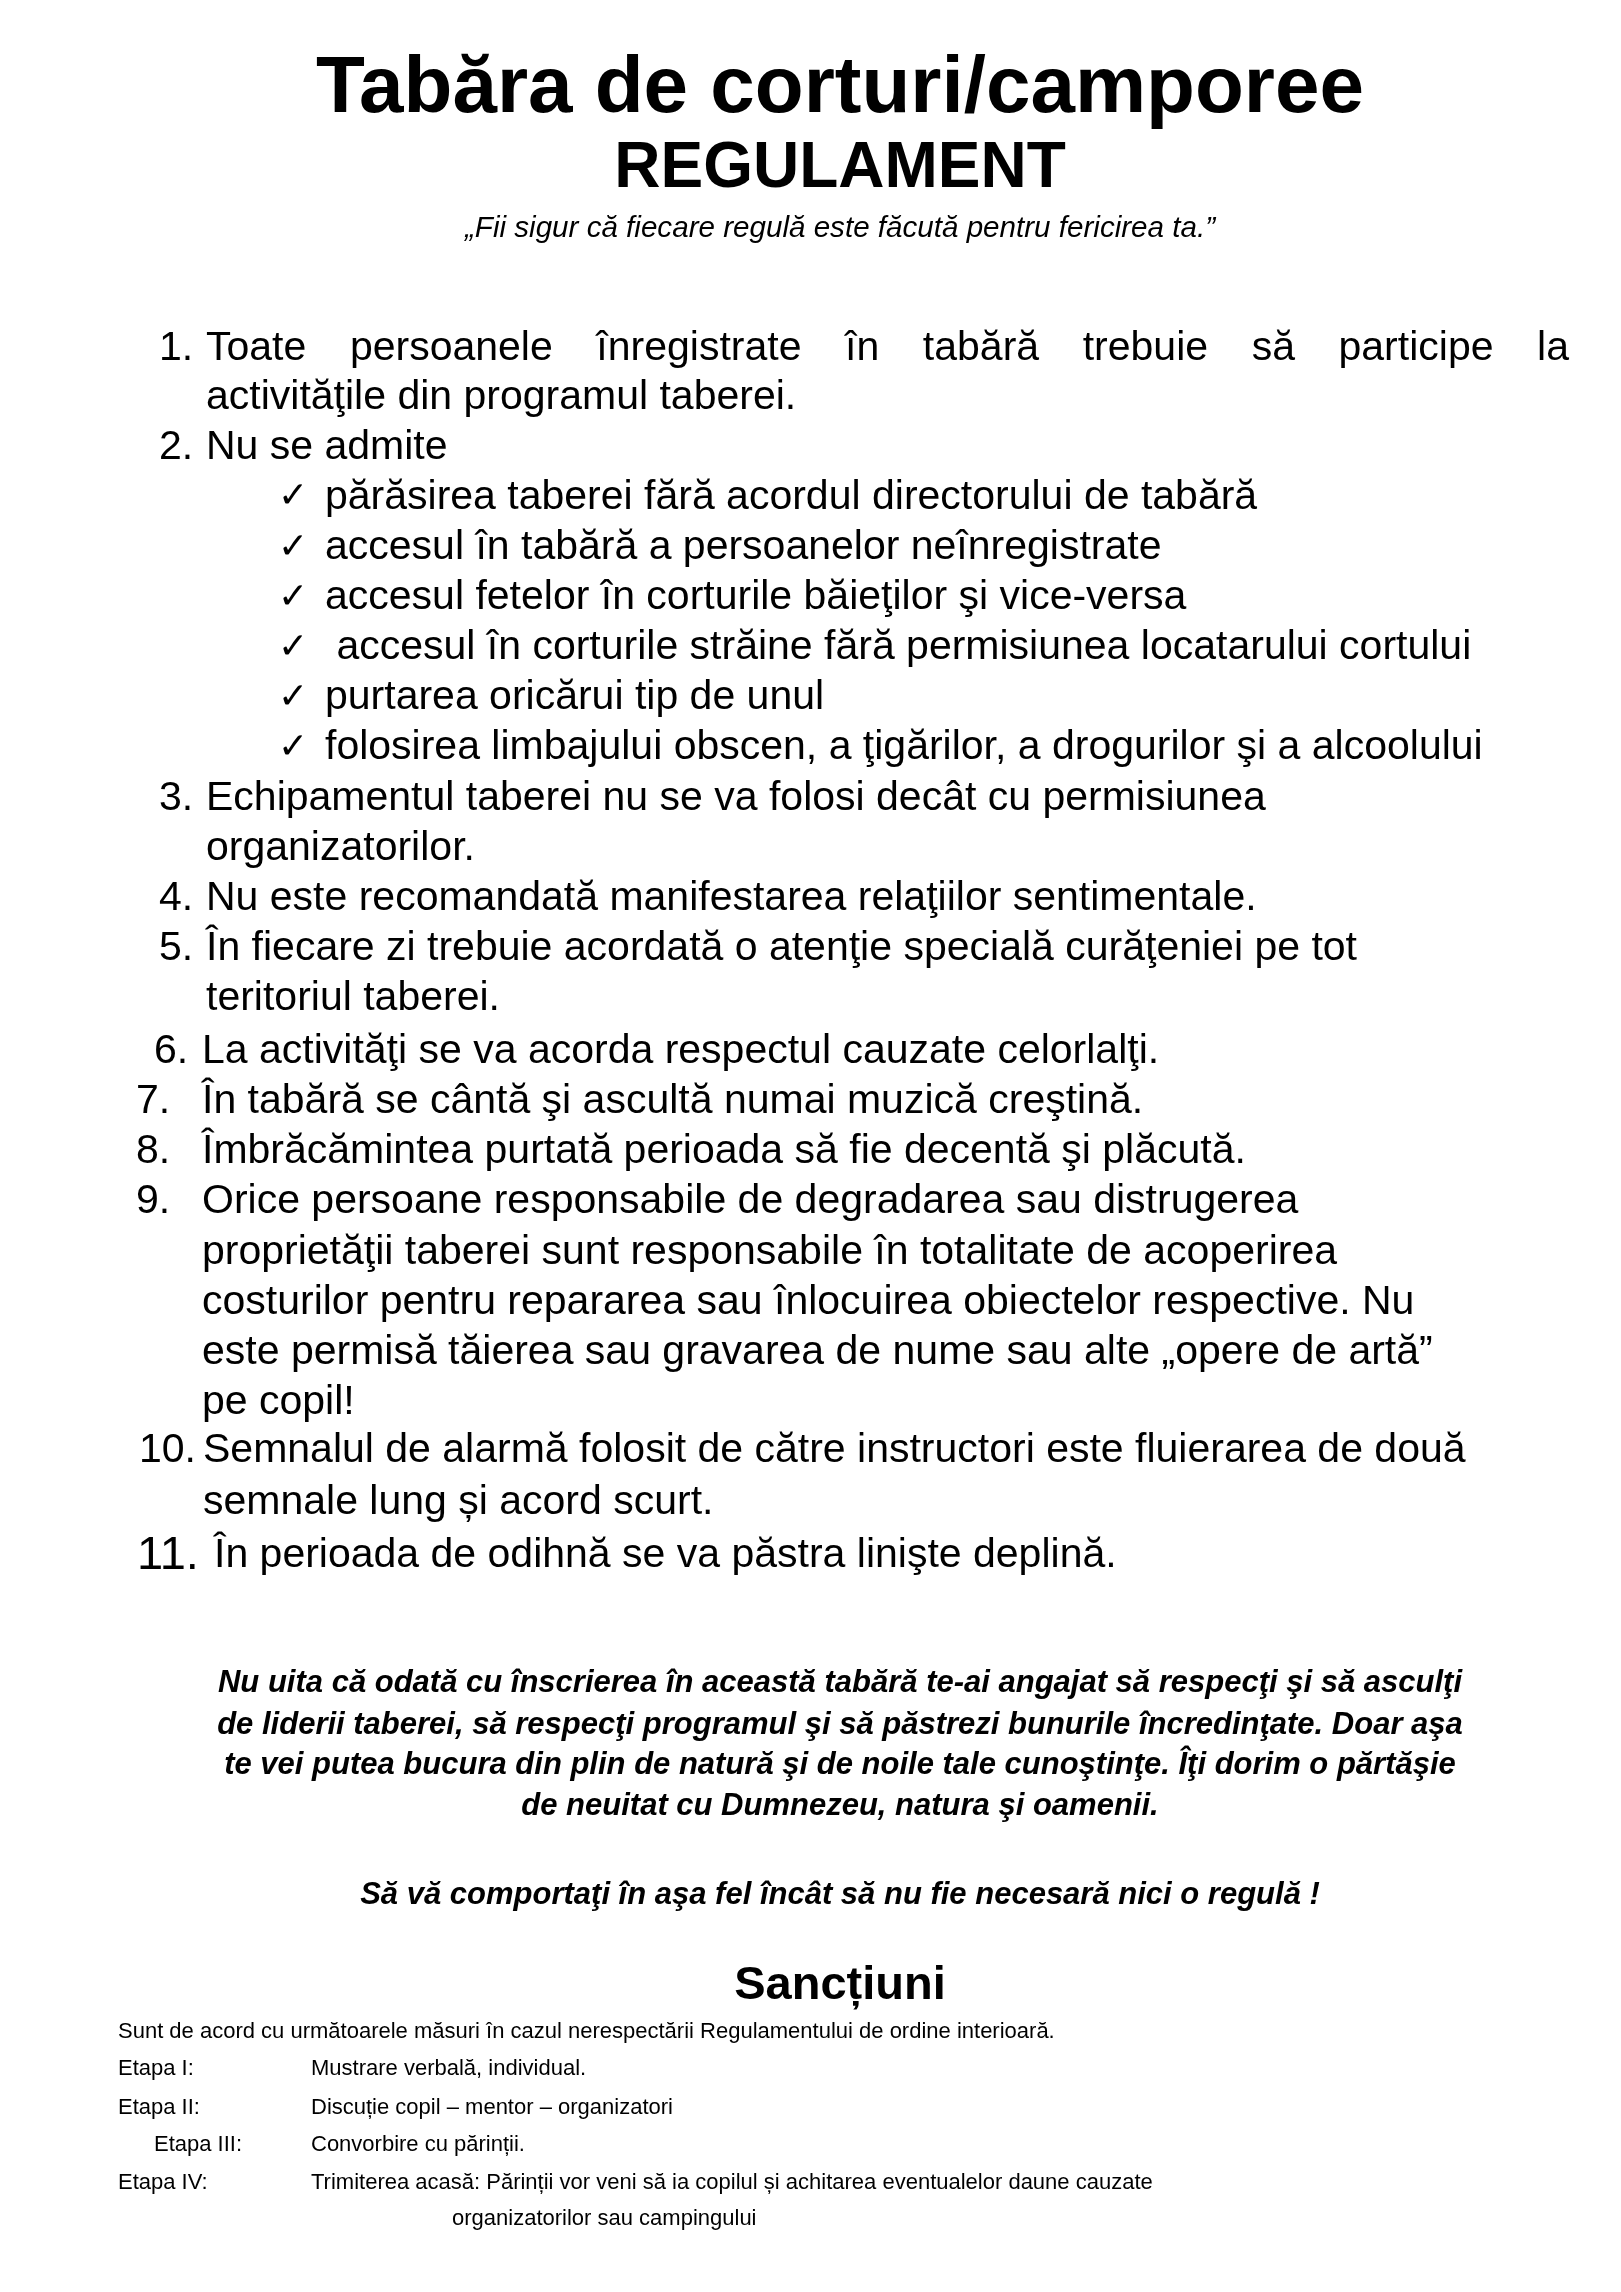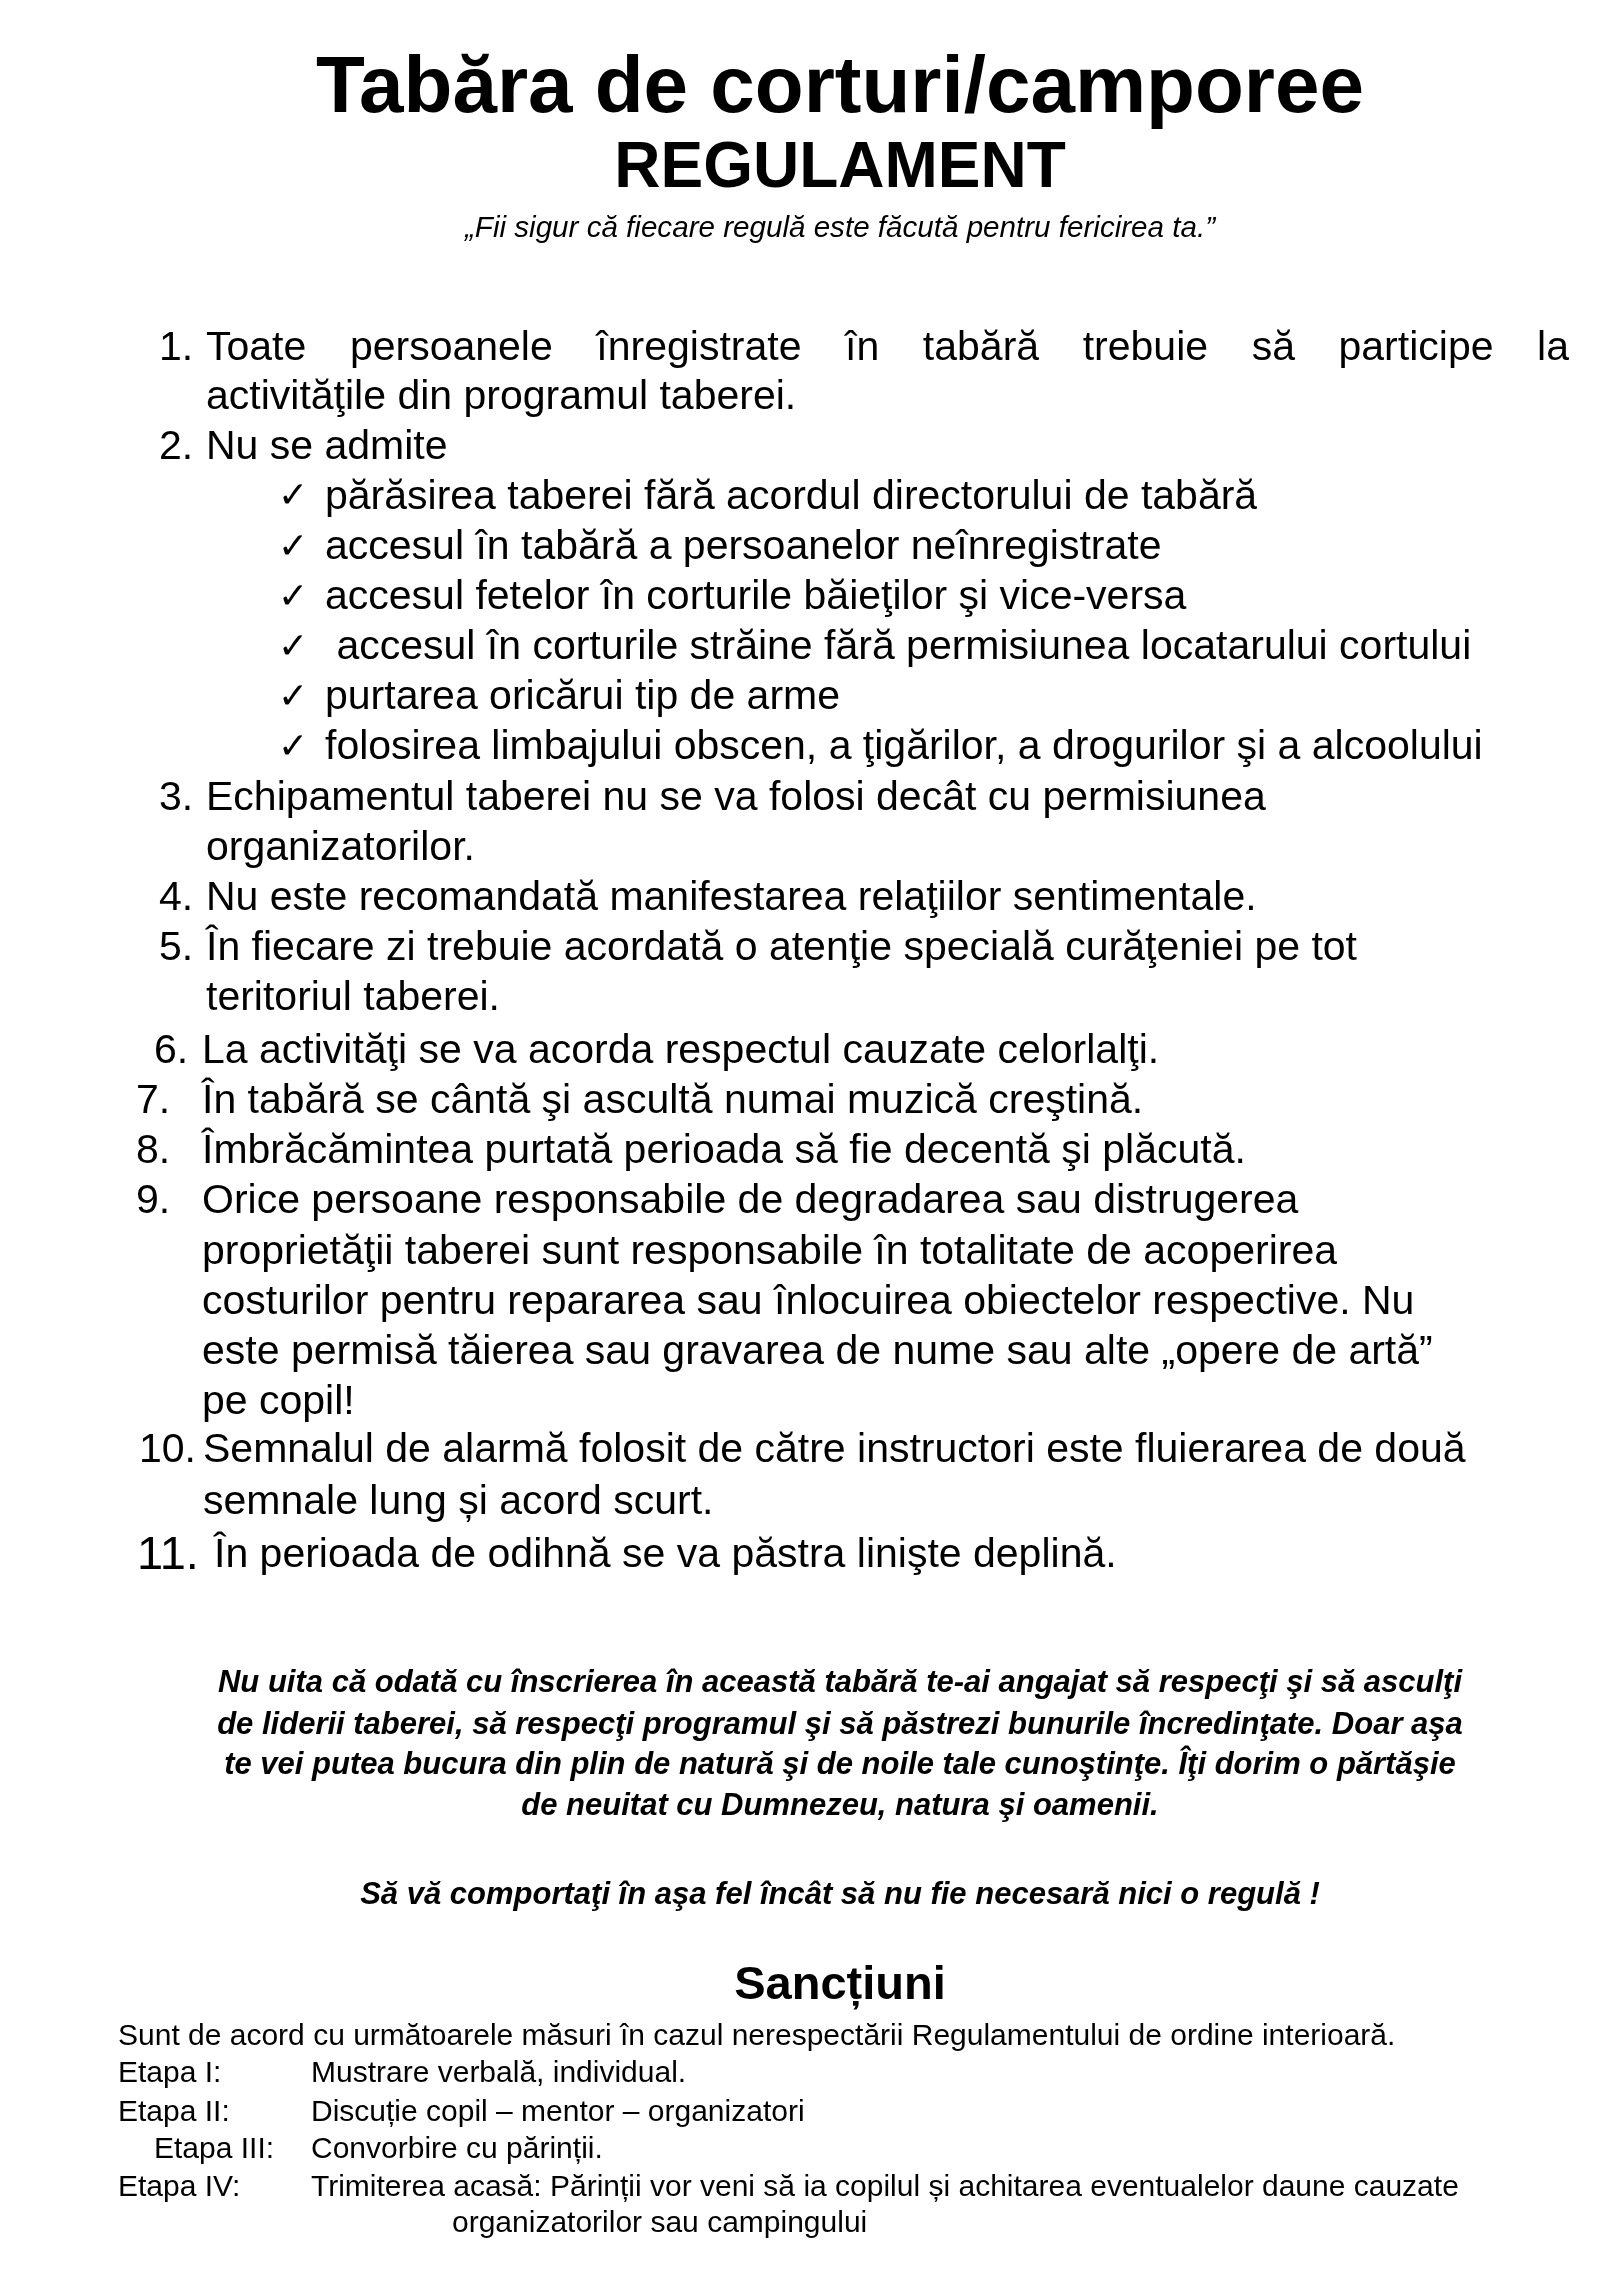--- a/index.html
+++ b/index.html
@@ -8,21 +8,21 @@
   .abs { position: absolute; white-space: nowrap; line-height: 1; }
   .center { left: 0; width: 1680px; text-align: center; }
   .title { font-weight: bold; font-size: 80px; top: 45px; letter-spacing: 0px; }
   .subtitle { font-weight: bold; font-size: 64px; top: 133px; }
   .motto { font-style: italic; font-size: 29.6px; top: 212px; }
   .rule { font-size: 41px; }
   .check { position: absolute; font-size: 36px; }
   .justify { text-align: justify; text-align-last: justify; white-space: normal; }
   .closing { font-weight: bold; font-style: italic; font-size: 31px; }
   .sanct-title { font-weight: bold; font-size: 47px; top: 1959px; }
-  .sanct { font-size: 30px; }
+  .sanct { font-size: 22px; }
 </style>
 </head>
 <body>
 
 <div class="abs center title">Tabăra de corturi/camporee</div>
 <div class="abs center subtitle">REGULAMENT</div>
 <div class="abs center motto">„Fii sigur că fiecare regulă este făcută pentru fericirea ta.”</div>
 
 <div>
 
@@ -38,21 +38,21 @@
     <div>
       <span class="abs check" style="left:278px; top:477px;">✓</span>
       <span class="abs rule" style="left:325px; top:475px;">părăsirea taberei fără acordul directorului de tabără</span>
       <span class="abs check" style="left:278px; top:528px;">✓</span>
       <span class="abs rule" style="left:325px; top:525px;">accesul în tabără a persoanelor neînregistrate</span>
       <span class="abs check" style="left:278px; top:578px;">✓</span>
       <span class="abs rule" style="left:325px; top:575px;">accesul fetelor în corturile băieţilor şi vice-versa</span>
       <span class="abs check" style="left:278px; top:628px;">✓</span>
       <span class="abs rule" style="left:325px; top:625px; white-space:pre;"> accesul în corturile străine fără permisiunea locatarului cortului</span>
       <span class="abs check" style="left:278px; top:678px;">✓</span>
-      <span class="abs rule" style="left:325px; top:675px;">purtarea oricărui tip de arme</span>
+      <span class="abs rule" style="left:325px; top:675px;">purtarea oricărui tip de unul</span>
       <span class="abs check" style="left:278px; top:728px;">✓</span>
       <span class="abs rule" style="left:325px; top:725px;">folosirea limbajului obscen, a ţigărilor, a drogurilor şi a alcoolului</span>
     </div>
   </div>
 
   <div>
     <span class="abs rule" style="left:159px; top:776px;">3.</span>
     <span class="abs rule" style="left:206px; top:776px;">Echipamentul taberei nu se va folosi decât cu permisiunea</span>
     <span class="abs rule" style="left:206px; top:826px;">organizatorilor.</span>
   </div>

